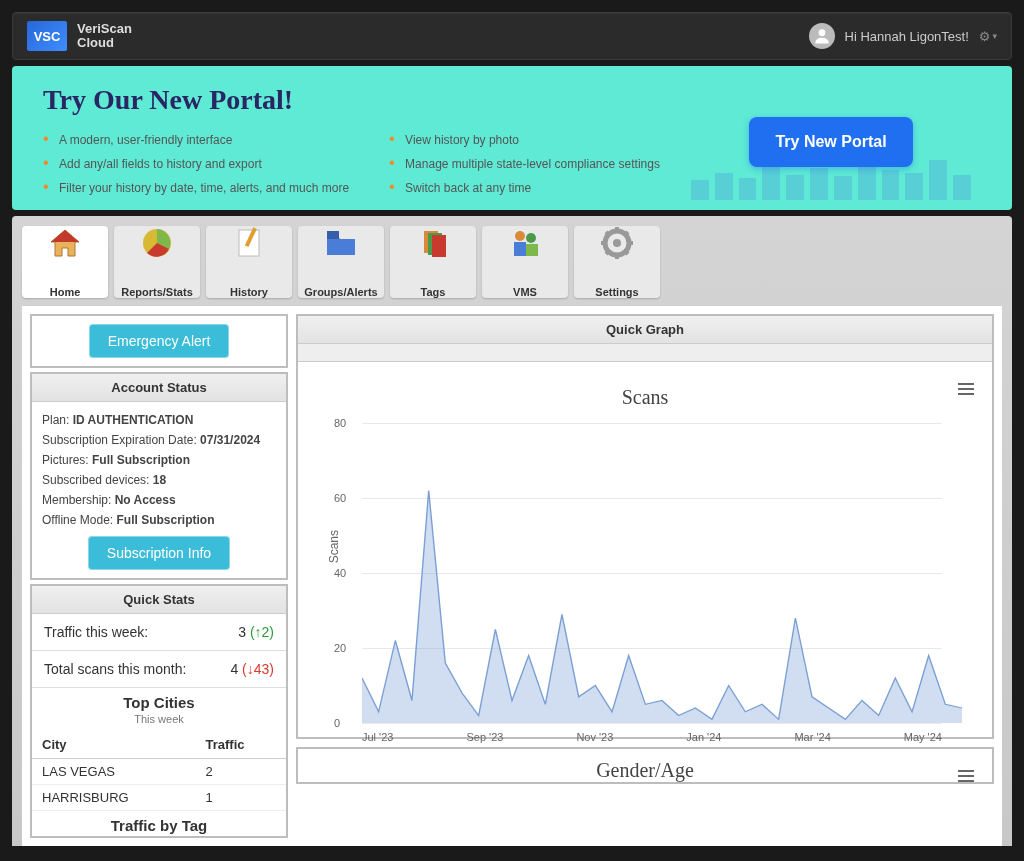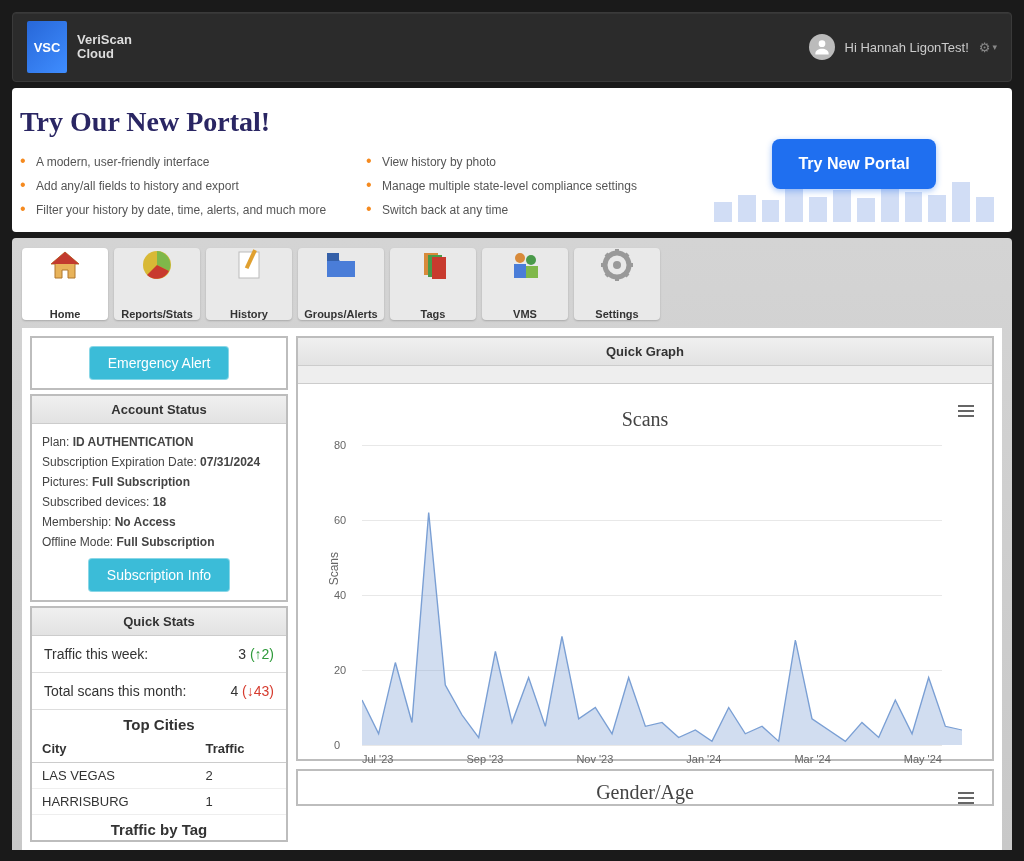--- a/index.html
+++ b/index.html
@@ -2,28 +2,28 @@
 <html><head>
 <meta charset="utf-8">
 <style>
 * { box-sizing: border-box; margin: 0; padding: 0; }
 body { background: #1a1a1a; font-family: "Helvetica Neue", Helvetica, Arial, sans-serif; font-size: 13px; color: #333; }
 
 .outer { width: 1024px; margin: 0 auto; }
 
 .topbar { background: #2b2b2b; border: 1px solid #3a3a3a; border-radius: 4px; margin: 12px 12px 6px; padding: 8px 14px; display: flex; align-items: center; justify-content: space-between; box-shadow: inset 0 1px 0 rgba(255,255,255,.05); }
 .brand { display: flex; align-items: center; gap: 10px; }
-.brand-badge { width: 40px; height: 52px; background: linear-gradient(135deg,#2767d8 0%, #3f8dff 100%); color:#fff; font-weight:bold; font-size:13px; display:flex; align-items:center; justify-content:center; border-radius:2px;}
+.brand-badge { width: 40px; height: 30px; background: linear-gradient(135deg,#2767d8 0%, #3f8dff 100%); color:#fff; font-weight:bold; font-size:13px; display:flex; align-items:center; justify-content:center; border-radius:2px;}
 .brand-text { color: #ddd; font-size: 13px; font-weight: bold; line-height: 1.1; }
 .user-area { display:flex; align-items:center; gap:10px; color:#ccc; font-size:13px;}
 .avatar { width:26px; height:26px; border-radius:50%; background:#bbb; display:flex; align-items:center; justify-content:center; }
 .avatar svg { width:20px; height:20px; }
 .gear { color:#888; font-size:13px; display:inline-flex; align-items:center; gap:2px; }
 
-.promo { background:#ffffff; margin: 4px 12px 6px; border-radius:4px; padding: 18px 8px 10px; position:relative; display:flex; }
+.promo { background:#5eead4; margin: 4px 12px 6px; border-radius:4px; padding: 18px 31px 10px; position:relative; display:flex; }
 .promo-left { flex: 1; }
 .promo h1 { font-family: Georgia, 'Times New Roman', serif; color:#2a2663; font-size:28px; font-weight:bold; margin-bottom:12px; }
 .promo-lists { display:flex; gap:40px; }
 .promo ul { list-style:none; }
 .promo li { color:#555; font-size:12px; padding:5px 0 5px 16px; position:relative; }
 .promo li::before { content:"•"; color:#f58a1f; font-size:16px; position:absolute; left:0; top:2px; }
 .promo-right { width: 300px; position: relative; display:flex; justify-content:center; align-items:center; }
 .promo-bg { position:absolute; inset:0; opacity:.25; overflow:hidden; }
 .promo-bg-bars { position:absolute; bottom:0; left:0; right:0; height:50px; display:flex; align-items:flex-end; gap:6px; padding:0 10px; }
 .promo-bg-bars span { flex:1; background:#4a7dd8; }
@@ -247,20 +247,21 @@
           <div class="panel-head">Quick Stats</div>
           <div class="stat-row">
             <span>Traffic this week:</span>
             <span class="stat-val"><span>3</span> <span class="delta-up">(↑2)</span></span>
           </div>
           <div class="stat-row">
             <span>Total scans this month:</span>
             <span class="stat-val"><span>4</span> <span class="delta-down">(↓43)</span></span>
           </div>
           <div class="subhead">Top Cities</div>
+          <div class="subcap">This week</div>
           <table class="simple">
             <thead>
                 <tr>
               <th>City</th>
               <th>Traffic</th>
             </tr>
               </thead>
             <tbody id="cities-body">
                 <tr>
                   <td>LAS VEGAS</td>

